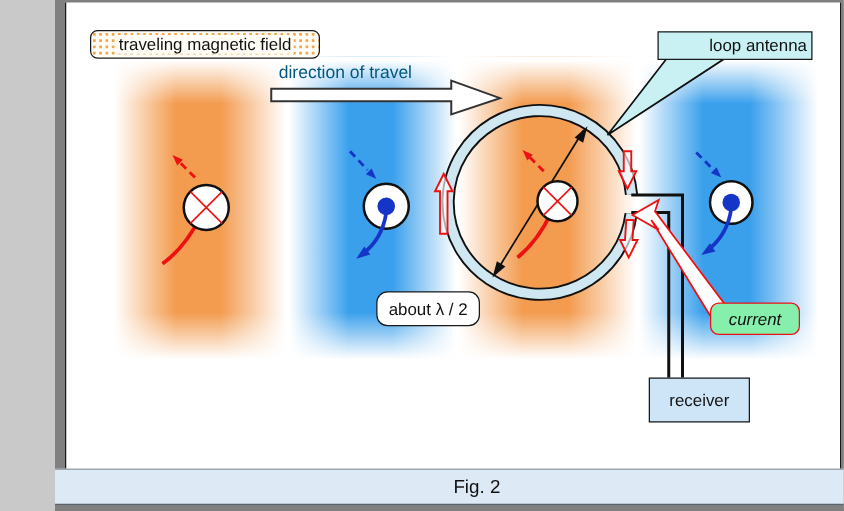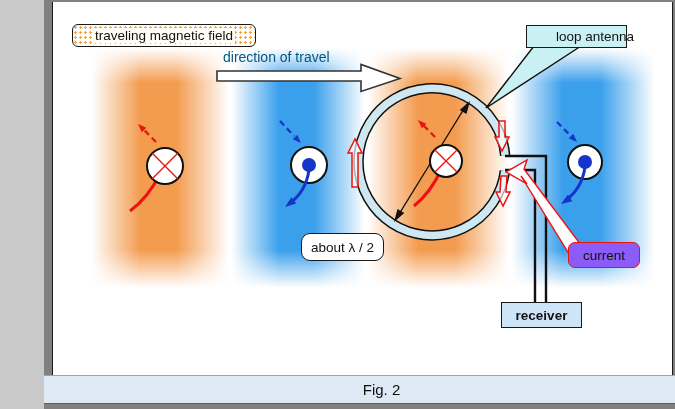--- a/index.html
+++ b/index.html
@@ -34,25 +34,25 @@
   .b-solid{stroke:var(--arrow-blue);stroke-width:3;fill:none;}
   .r-head{fill:var(--arrow-red);stroke:none;}
   .b-head{fill:var(--arrow-blue);stroke:none;}
   
   .lbl{position:absolute;display:flex;align-items:center;justify-content:center;
        font-size:13.5px;color:#111;box-sizing:border-box;white-space:nowrap;}
   .lbl-traveling{left:28px;top:24px;width:184px;height:23px;border:1.6px solid #1a1a1a;border-radius:6px;
        background-color:#fffdf5;
        background-image:radial-gradient(circle,#f2a245 1px,rgba(0,0,0,0) 1.1px);background-size:5px 5px;}
   .lbl-direction{left:179px;top:49px;color:var(--direction-text);font-size:14px;}
-  .lbl-loop{left:482px;top:25px;width:101px;height:23px;border:1.5px solid #1a1a1a;border-radius:0;
+  .lbl-loop{left:482px;top:25px;width:124px;height:23px;border:1.5px solid #1a1a1a;border-radius:0;
        background:var(--loop-label-bg);padding-left:37px;}
   .lbl-about{left:257px;top:233px;width:83px;height:28px;border:1.6px solid #1a1a1a;border-radius:9px;background:#fff;}
-  .lbl-current{left:524px;top:242px;width:72px;height:26px;border:1.6px solid var(--arrow-red);border-radius:7px;background:#8b5cf6;}
-  .lbl-receiver{left:457px;top:302px;width:81px;height:26px;border:1.5px solid #1a1a1a;background:var(--receiver-bg);font-weight:bold;}
+  .lbl-current{left:524px;top:242px;width:72px;height:26px;border:1.6px solid var(--arrow-red);border-radius:7px;background:#86efac;font-style:italic;}
+  .lbl-receiver{left:475px;top:302px;width:81px;height:36px;border:1.5px solid #1a1a1a;background:var(--receiver-bg);}
   
   .caption{position:absolute;left:0;top:375px;width:675px;height:29px;box-sizing:border-box;
        background:var(--caption-bg);border-top:1px solid #9aa5b0;border-bottom:1px solid #5a646e;
        display:flex;align-items:center;justify-content:center;gap:18px;font-size:15px;color:#111;}
   .bottom-strip{position:absolute;left:0;top:404px;width:675px;height:5px;background:#808080;}
 </style>
 </head>
 <body>
 
 <div class="screen">

